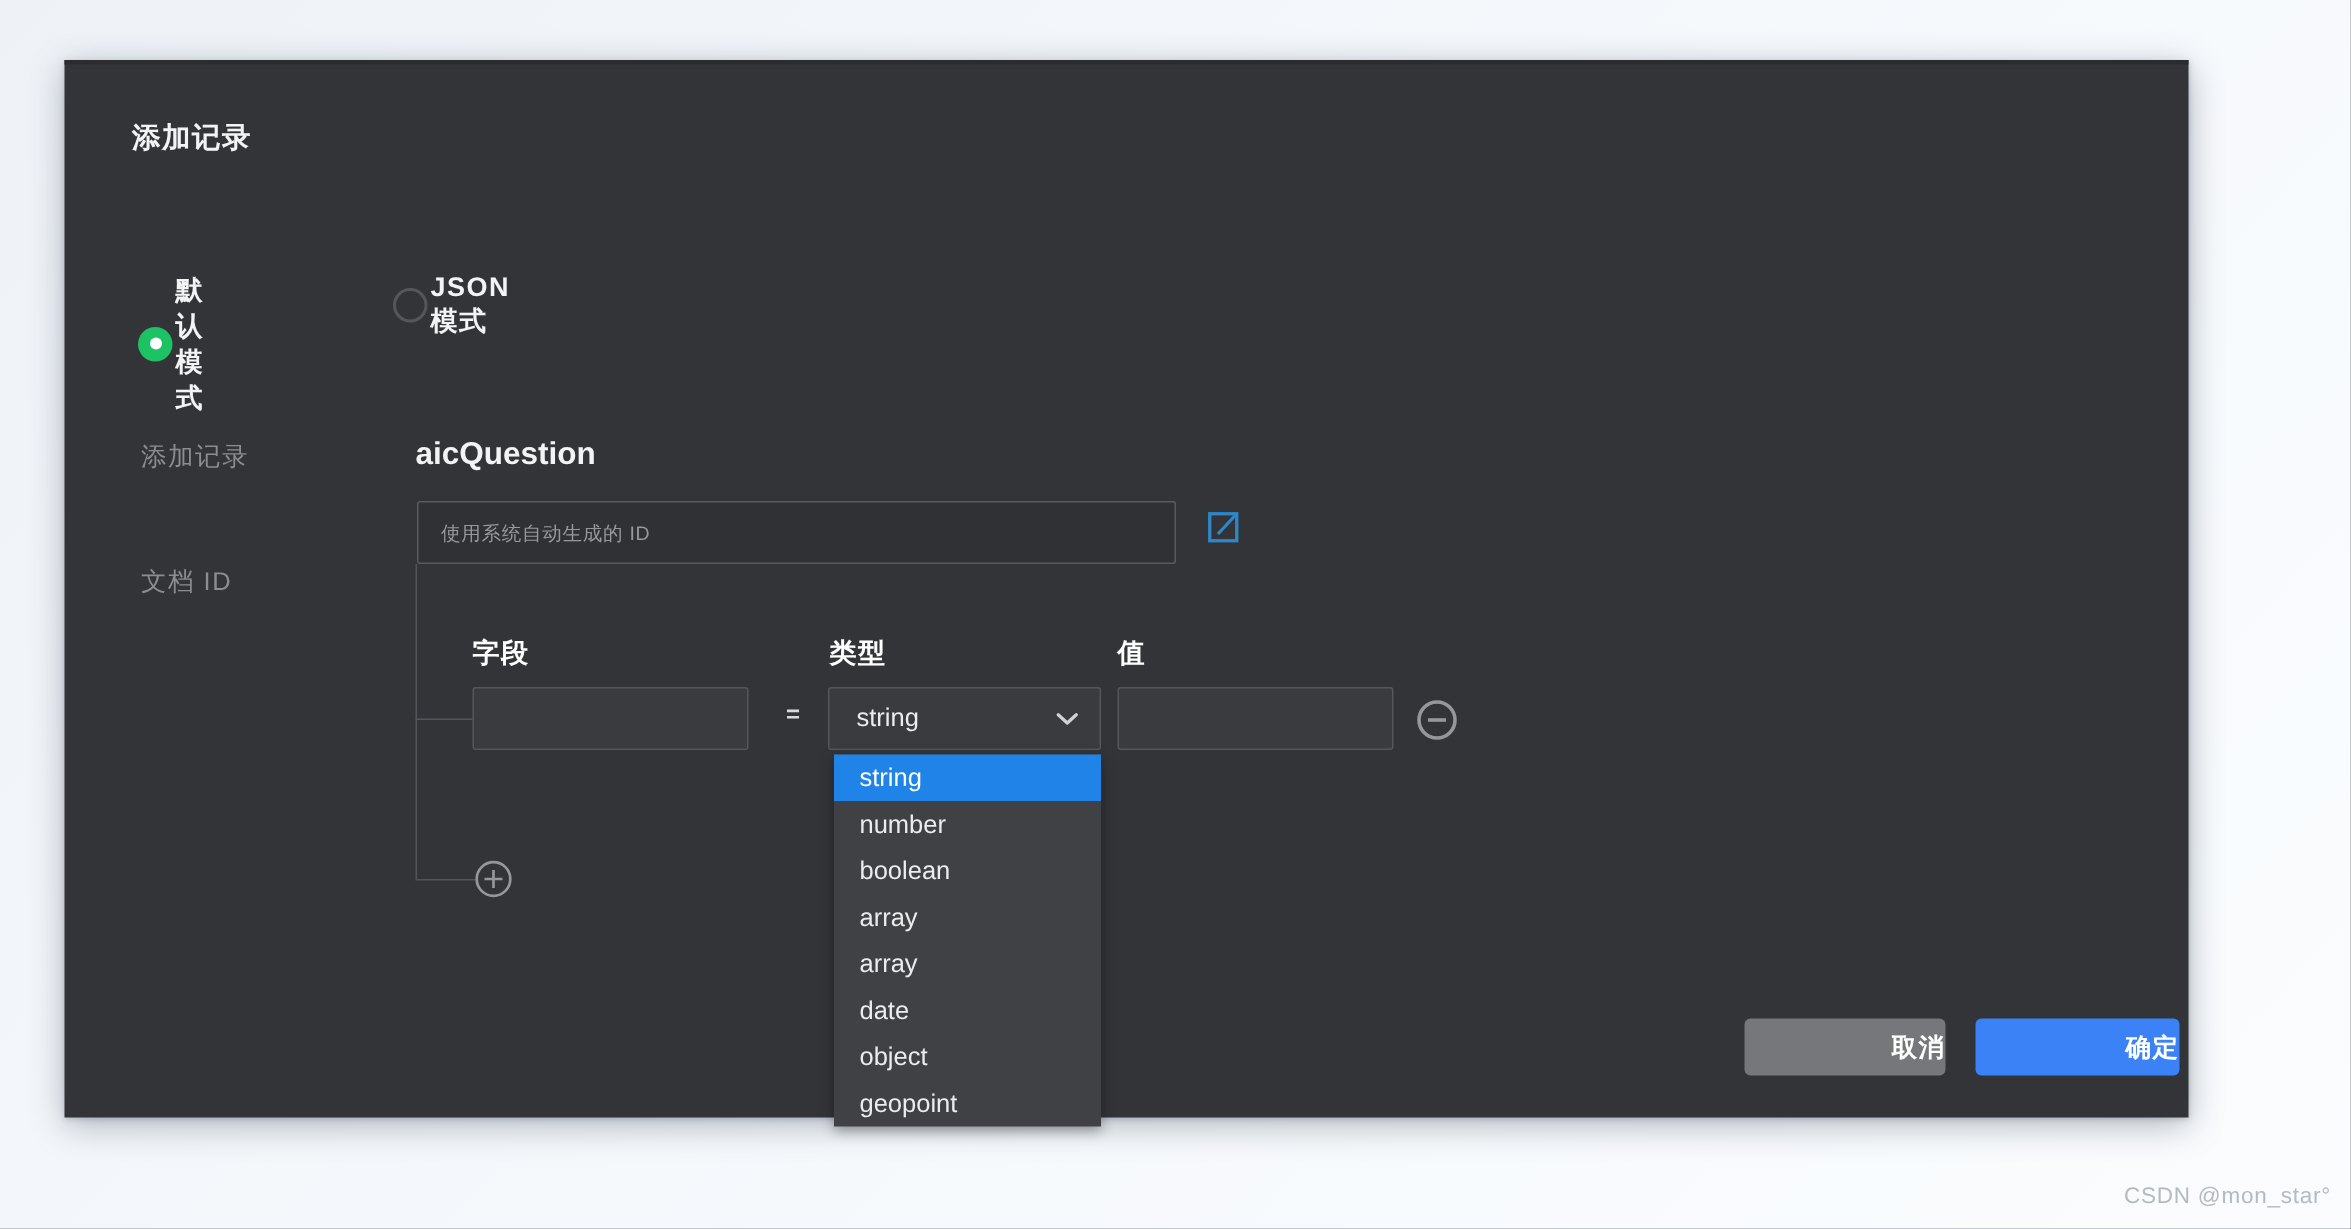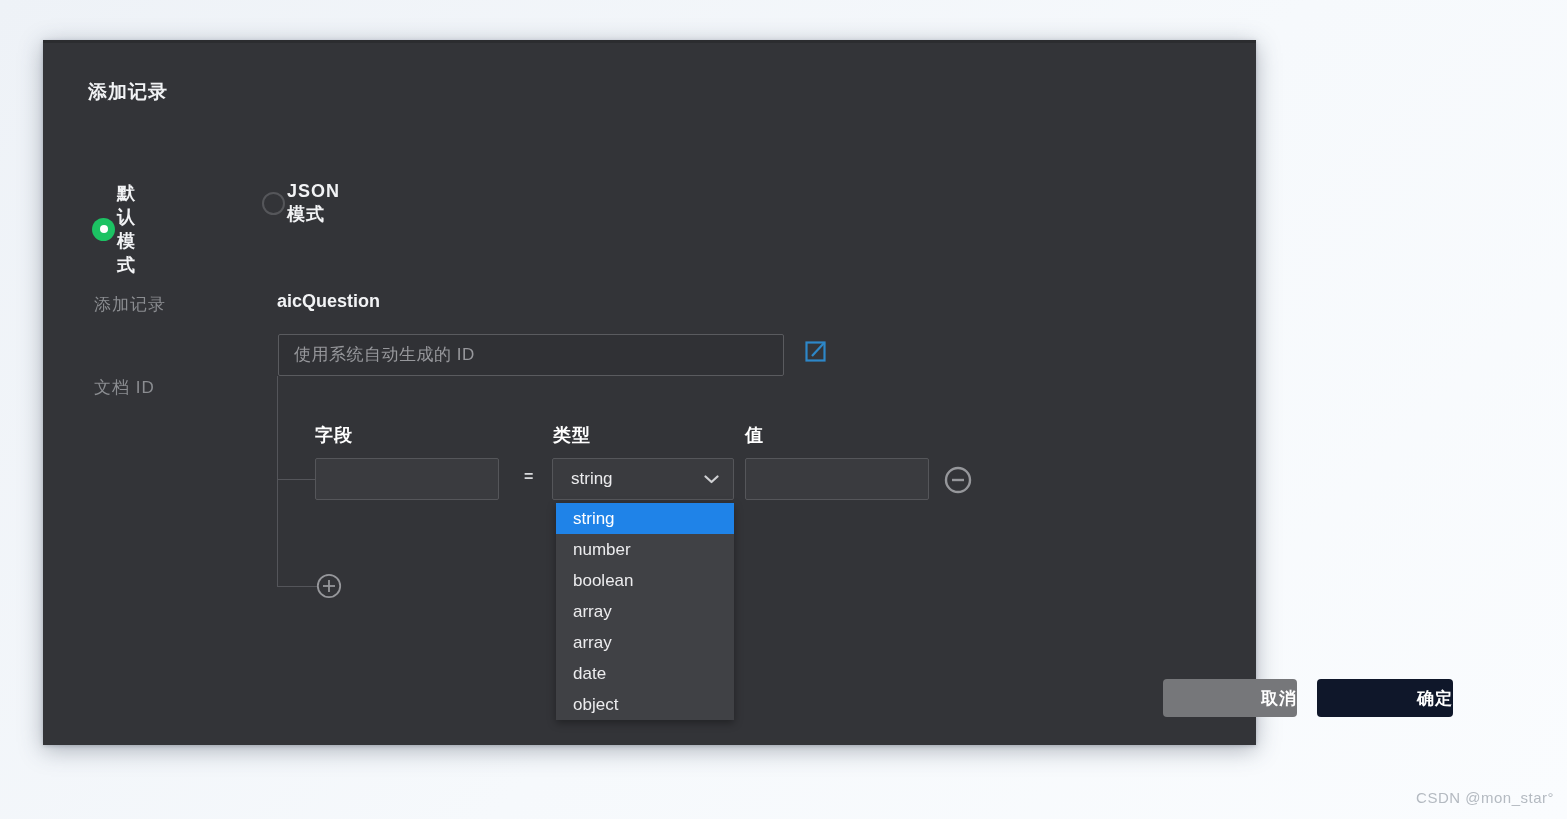--- a/index.html
+++ b/index.html
@@ -11,21 +11,21 @@
     width: 1567px;
     height: 819px;
     margin: 0 auto;
     background: linear-gradient(135deg, #eef2f7 0%, #f6f9fc 55%, #fafcfe 100%);
     overflow: hidden;
   }
 
   .dialog {
     position: absolute;
     left: 43px; top: 40px;
-    width: 1213px; height: 705px;
+    width: 1416px; height: 705px;
     background: #333438;
     border-top: 3px solid #2b2c2f;
     box-shadow: 0 5px 22px rgba(55, 65, 85, 0.38), 0 1px 4px rgba(55,65,85,.25);
   }
 
   .dialog-title {
     position: absolute;
     left: 45px; top: 36px;
     font-size: 19px;
     font-weight: 600;
@@ -57,31 +57,31 @@
   
   .form-label {
     position: absolute; left: 51px;
     font-size: 17px; color: #8b8d91; letter-spacing: 1px;
   }
   .label-collection { top: 250px; }
   .label-docid { top: 333px; }
 
   .collection-value {
     position: absolute; left: 234px; top: 248px;
-    font-size: 18px; font-weight: 700; color: #f2f3f5;
+    font-size: 21px; font-weight: 700; color: #f2f3f5;
   }
 
   .docid-input {
     position: absolute; left: 235px; top: 291px;
     width: 506px; height: 42px;
     background: #303135;
     border: 1px solid #5a5b5f;
     border-radius: 2px;
     color: #e8e9eb;
-    font-size: 17px;
+    font-size: 13px;
     padding: 0 15px;
     font-family: inherit;
     outline: none;
   }
   .docid-input::placeholder { color: #97989c; opacity: 1; letter-spacing: .5px; }
 
   .edit-icon-btn {
     position: absolute; left: 761px; top: 296px;
     width: 24px; height: 24px; cursor: pointer;
     background: transparent; border: none; padding: 0;
@@ -158,21 +158,21 @@
   
   .btn {
     position: absolute; top: 636px; height: 38px;
     border: none; border-radius: 4px;
     font-size: 17px; font-weight: 600; color: #ffffff;
     font-family: inherit; cursor: pointer;
     letter-spacing: 1px;
     text-align: right;
   }
   .btn-cancel { left: 1120px; width: 134px; background: #76777a; }
-  .btn-confirm { left: 1274px; width: 136px; background: #0f172a; }
+  .btn-confirm { left: 1274px; width: 136px; background: #3b82f6; }
 
   
   .watermark {
     position: absolute; right: 13px; top: 789px;
     font-size: 15px; color: #b4bac1; letter-spacing: .5px;
   }
 </style>
 </head>
 <body>
 
@@ -241,20 +241,21 @@
     </button>
 
     <ul class="type-dropdown">
       <li class="type-option selected">string</li>
       <li class="type-option">number</li>
       <li class="type-option">boolean</li>
       <li class="type-option">array</li>
       <li class="type-option">array</li>
       <li class="type-option">date</li>
       <li class="type-option">object</li>
+      <li class="type-option">geopoint</li>
     </ul>
 
     <button class="btn btn-cancel">取消</button>
     <button class="btn btn-confirm">确定</button>
 
   </div>
 
   <div class="watermark">CSDN @mon_star°</div>
 
 </div>

